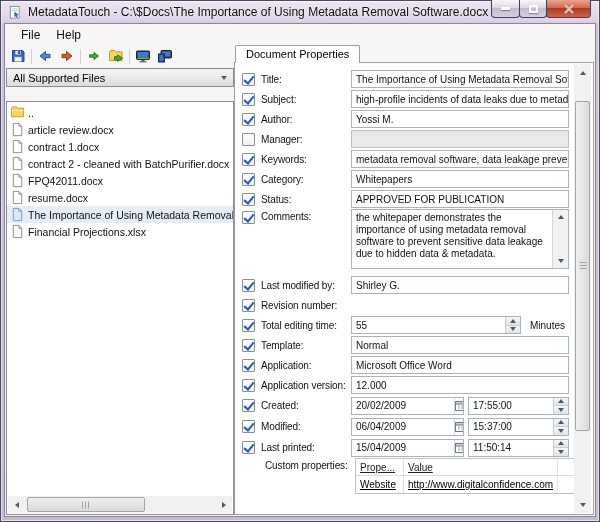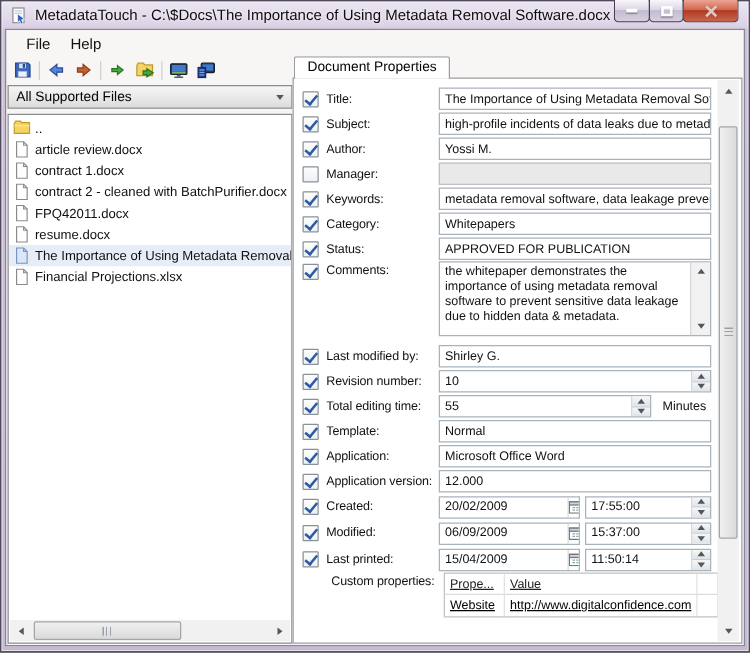--- a/index.html
+++ b/index.html
@@ -25,21 +25,21 @@
   .glyph-max{ width:9px;height:8px;border:2px solid #fff;box-shadow:0 1px 1px rgba(0,0,0,.3); }
   .client{ flex:1; background:#f7f6f4; border:1px solid #8b8599; position:relative; overflow:hidden; }
   .menubar{ height:21px; display:flex; align-items:center; padding-left:8px; }
   .menu-item{ padding:3px 8px; font-size:12px; color:#111; }
   .toolbar{ position:absolute; left:2px; top:21px; height:22px; display:flex; align-items:center; }
   .tbtn{ width:22px;height:20px; display:flex; align-items:center; justify-content:center; }
   .tsep{ width:1px; height:15px; background:#cfcfcf; margin:0 2px; }
   
   .left-panel{ position:absolute; left:1px; top:44px; width:228px; bottom:1px; display:flex; flex-direction:column; }
   .combobox{ height:19px; border:1px solid #8b8b8b; background:linear-gradient(#f6f6f6,#dcdcdc);
-    display:flex; align-items:center; justify-content:space-between; padding:0 6px; font-size:11px; margin-bottom:4px; }
+    display:flex; align-items:center; justify-content:space-between; padding:0 6px; font-size:11px; margin-bottom:14px; }
   .file-list{ flex:1; border:1px solid #888b92; background:#fff; position:relative; padding-top:2px; overflow:hidden; }
   .fitem{ height:17px; display:flex; align-items:center; padding-left:3px; font-size:10.5px; white-space:nowrap; overflow:hidden; color:#111; }
   .fitem.selected{ background:#e7edf7; }
   .ficon{ width:15px; height:15px; margin-right:3px; flex:none; }
   .hscroll{ position:absolute; left:1px; right:1px; bottom:1px; height:17px; background:#f1f1f1; display:flex; align-items:center; }
   .harrow{ width:17px; height:17px; display:flex; align-items:center; justify-content:center; flex:none; }
   .htrack{ flex:1; height:17px; position:relative; }
   .hthumb{ position:absolute; left:2px; top:1px; bottom:1px; width:62%;
     background:linear-gradient(#f0f0f0,#dadada); border:1px solid #a0a4ab; border-radius:2px; }
   .hthumb::after{ content:""; position:absolute; left:50%; top:50%; width:8px; height:7px; transform:translate(-50%,-50%);
@@ -318,31 +318,20 @@
         </div>
         <div class="gap4"></div>
         <div class="prow">
           <span class="cb checked"></span>
           <span class="plabel">Last modified by:</span>
           <div class="tfield">Shirley G.</div>
         </div>
         <div class="prow">
           <span class="cb checked"></span>
           <span class="plabel">Revision number:</span>
-          <div class="tfield withspin">
-            <span>10</span>
-            <span class="spin">
-                <div>
-                  <span class="tri-up"></span>
-                </div>
-                <div>
-                  <span class="tri-down"></span>
-                </div>
-              </span>
-          </div>
         </div>
         <div class="prow">
           <span class="cb checked"></span>
           <span class="plabel">Total editing time:</span>
           <div class="tfield withspin tefield">
             <span>55</span>
             <span class="spin">
                 <div>
                   <span class="tri-up"></span>
                 </div>
@@ -393,21 +382,21 @@
                 <div>
                   <span class="tri-down"></span>
                 </div>
               </span>
           </div>
         </div>
         <div class="prow dt">
           <span class="cb checked"></span>
           <span class="plabel">Modified:</span>
           <div class="tfield dfield">
-            <span>06/09/2009</span>
+            <span>06/04/2009</span>
             <span class="calbtn">
               <svg width="11" height="11" viewBox="0 0 11 11">
                 <rect x="0.5" y="1.5" width="10" height="9" fill="#fff" stroke="#777"></rect>
                 <rect x="0.5" y="1.5" width="10" height="2.5" fill="#c6d6ea" stroke="#777"></rect>
                 <path d="M3 6h2M6 6h2M3 8h2M6 8h2" stroke="#8aa" stroke-width="1"></path>
               </svg>
               <span class="tri-down"></span>
             </span>
           </div>
           <span class="dgap"></span>

